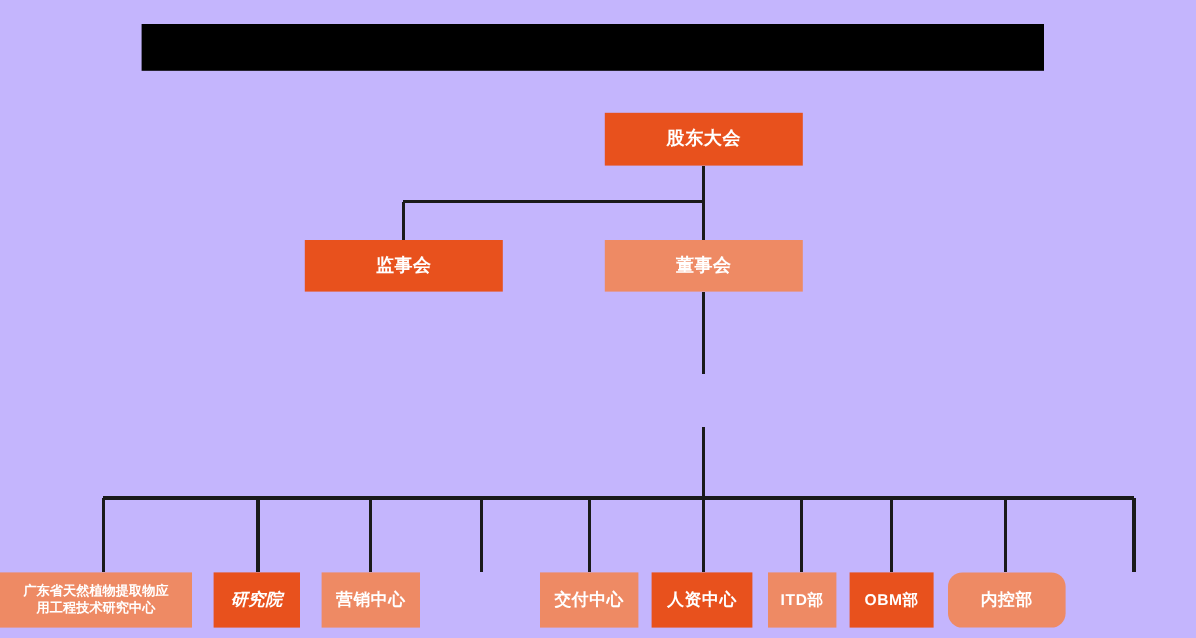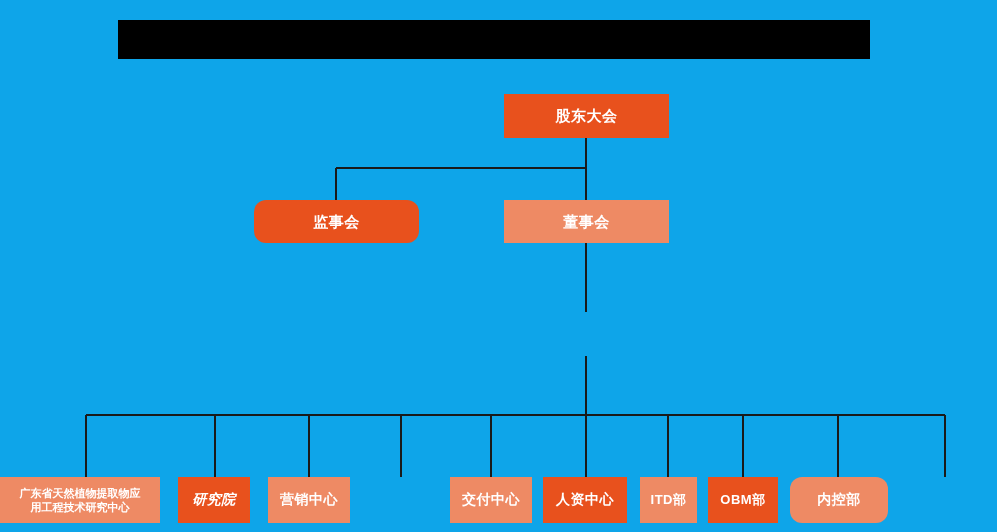--- a/index.html
+++ b/index.html
@@ -5,21 +5,21 @@
   * { box-sizing: border-box; }
   html, body {
     margin: 0; padding: 0;
     background: #ffffff;
     font-family: "Liberation Sans", "DejaVu Sans", sans-serif;
   }
   #chart-root {
     position: relative;
     width: 997px;
     height: 532px;
-    background: #0ea5e9;
+    background: #c4b5fd;
     overflow: hidden;
   }
   
   #title-bar {
     position: absolute;
     left: 118px; top: 20px;
     width: 752px; height: 39px;
     background: #000000;
   }
   
@@ -82,21 +82,21 @@
       <line x1="586" y1="415" x2="586" y2="477"></line>
       <line x1="668" y1="415" x2="668" y2="477"></line>
       <line x1="743" y1="415" x2="743" y2="477"></line>
       <line x1="838" y1="415" x2="838" y2="477"></line>
       <line x1="945" y1="415" x2="945" y2="477"></line>
     </g>
   </svg>
 
   <div class="node dark n-size-lg" style="left:504px; top:94px; width:165px; height:44px;">股东大会</div>
 
-  <div class="node dark n-size-lg" style="left:254px; top:200px; width:165px; height:43px;border-radius:12px;">监事会</div>
+  <div class="node dark n-size-lg" style="left:254px; top:200px; width:165px; height:43px;">监事会</div>
 
   <div class="node light n-size-lg" style="left:504px; top:200px; width:165px; height:43px;">董事会</div>
 
 
   <div class="node light n-size-xs" style="left:0px; top:477px; width:160px; height:46px; flex-direction:column; ">
     <span>广东省天然植物提取物应</span>
     <span>用工程技术研究中心</span>
   </div>
 
   <div class="node dark n-size-md" style="left:178px; top:477px; width:72px; height:46px;font-style:italic;">研究院</div>

